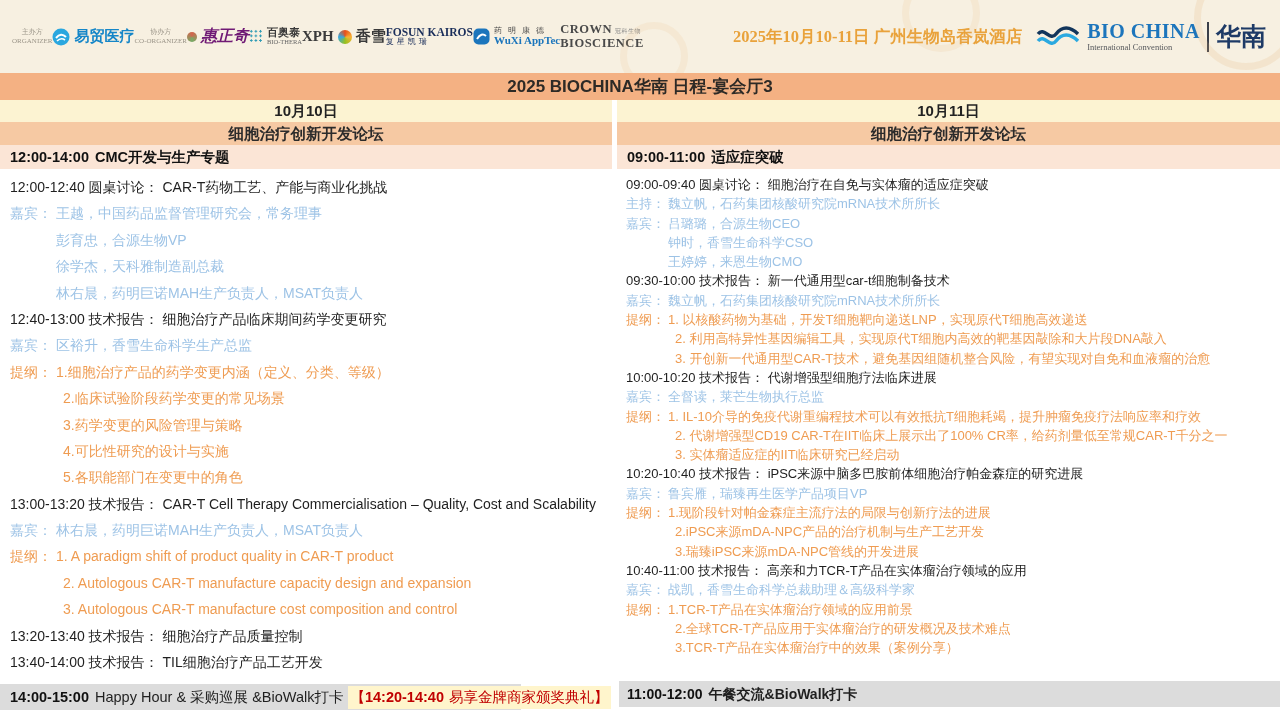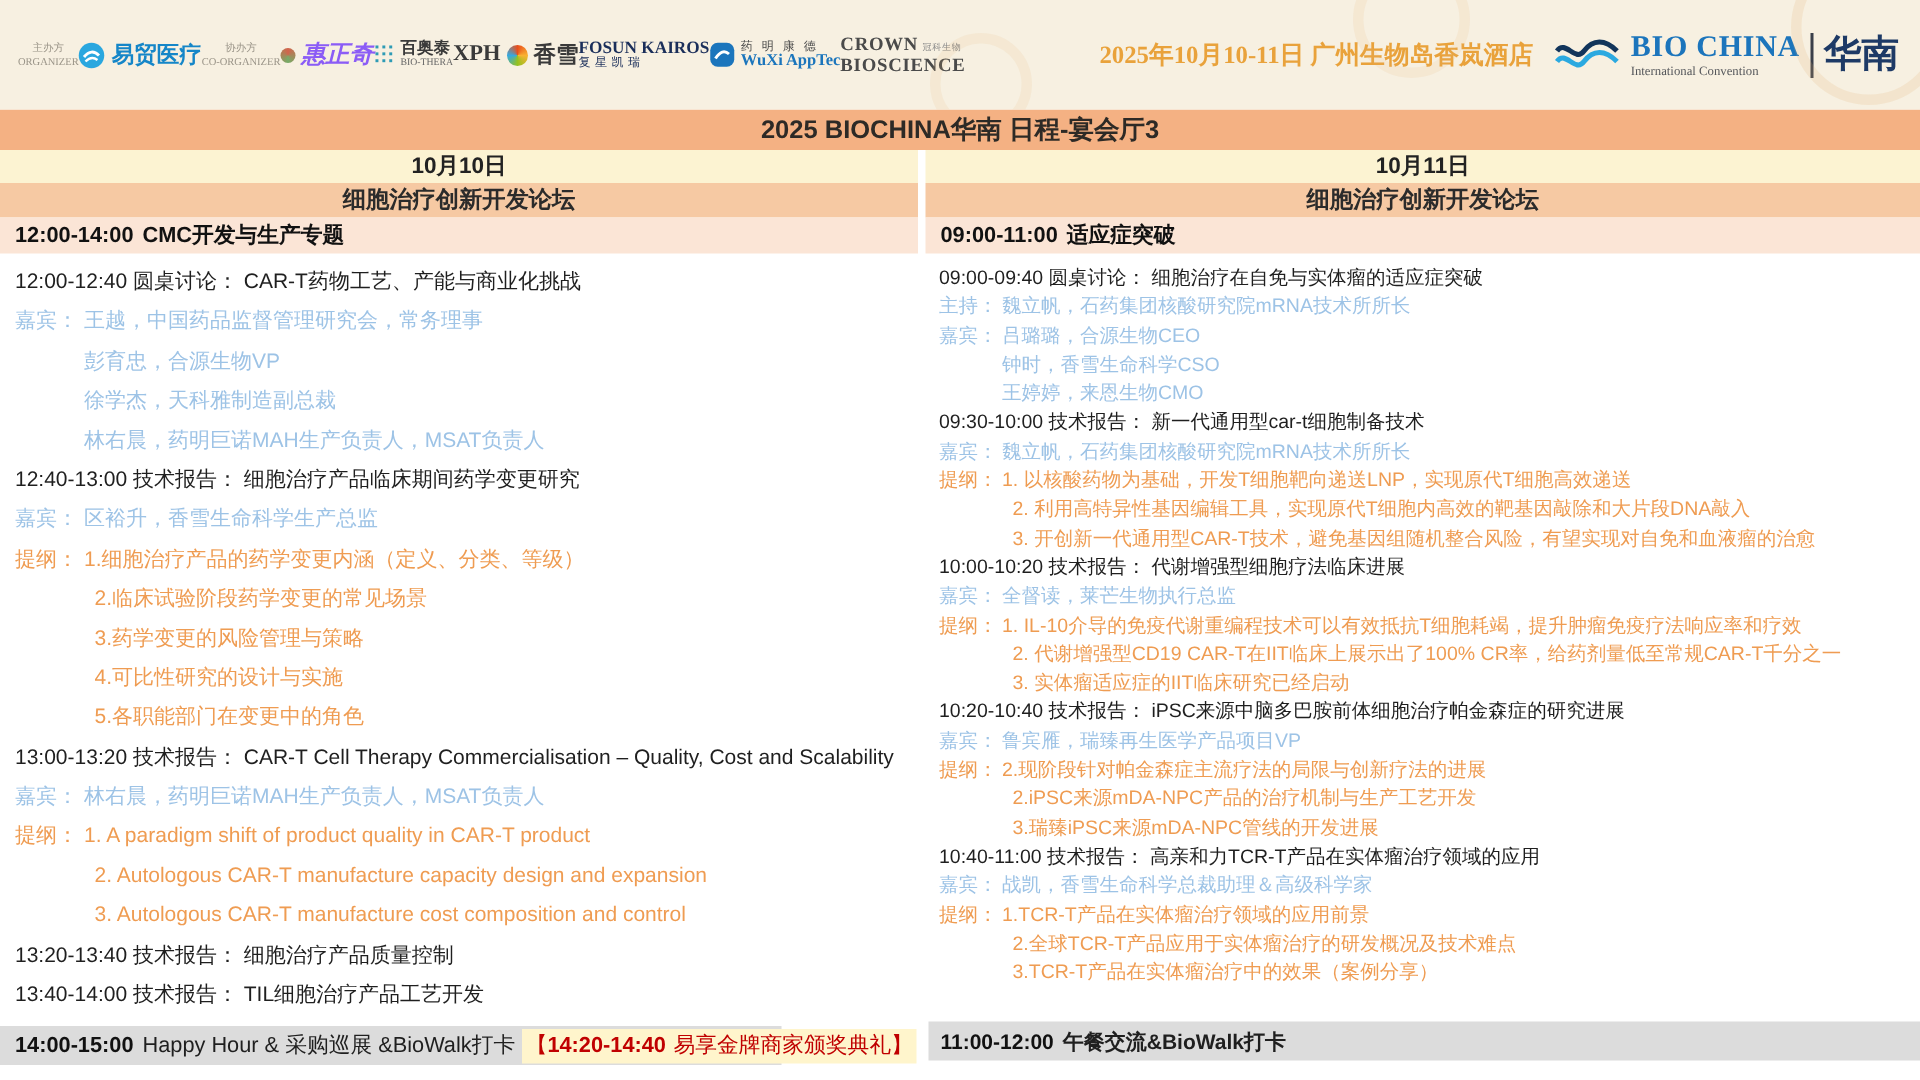--- a/index.html
+++ b/index.html
@@ -9,21 +9,21 @@
   
   .topbar{height:73px;background:#F7F0E1;display:flex;align-items:center;gap:0;
           padding:0 12px;position:relative;overflow:hidden;font-family:Liberation Serif, serif;}
   .swirl{position:absolute;border-radius:50%;border:7px solid rgba(228,178,114,.18);pointer-events:none;}
   .swirl.s1{width:90px;height:90px;right:-18px;top:-34px;}
   .swirl.s2{width:64px;height:64px;right:300px;top:-26px;border-color:rgba(228,178,114,.13);}
   .swirl.s3{width:54px;height:54px;left:620px;top:22px;border-color:rgba(228,178,114,.12);}
   .role{font-size:7px;color:#9a9488;line-height:1.25;text-align:center;flex:none;}
   .logo{display:flex;align-items:center;gap:4px;flex:none;}
   .ebmed-name{font-size:15px;font-weight:bold;color:#1586C8;}
-  .hzq-name{font-size:16px;font-weight:bold;font-style:italic;color:#8b5cf6;}
+  .hzq-name{font-size:16px;font-weight:bold;font-style:italic;color:#701a75;}
   .hzq-mark{width:10px;height:10px;border-radius:50%;
             background:conic-gradient(#CE4A31,#5FA052,#CE4A31);opacity:.85;flex:none;}
   .bio-dots{width:14px;height:14px;flex:none;
             background-image:radial-gradient(#2E9BB5 1.2px,transparent 1.3px);
             background-size:4.6px 4.6px;}
   .stack{display:flex;flex-direction:column;line-height:1.05;}
   .biothera-cn{font-size:11px;font-weight:bold;color:#3a3a3a;}
   .biothera-en{font-size:6.5px;color:#666;}
   .xph-en,.xph-cn{font-size:15px;font-weight:bold;color:#3a3a3a;}
   .xph-ball{width:14px;height:14px;border-radius:50%;flex:none;
@@ -335,21 +335,21 @@
         <div class="line event">
           <span class="time">10:20-10:40</span>
           <span class="txt">&nbsp;技术报告： iPSC来源中脑多巴胺前体细胞治疗帕金森症的研究进展</span>
         </div>
         <div class="line guest">
           <span class="lbl">嘉宾：</span>
           <span class="txt">鲁宾雁，瑞臻再生医学产品项目VP</span>
         </div>
         <div class="line outline">
           <span class="lbl">提纲：</span>
-          <span class="txt">2.现阶段针对帕金森症主流疗法的局限与创新疗法的进展</span>
+          <span class="txt">1.现阶段针对帕金森症主流疗法的局限与创新疗法的进展</span>
         </div>
         <div class="line outline cont">
           <span class="lbl"></span>
           <span class="txt">2.iPSC来源mDA-NPC产品的治疗机制与生产工艺开发</span>
         </div>
         <div class="line outline cont">
           <span class="lbl"></span>
           <span class="txt">3.瑞臻iPSC来源mDA-NPC管线的开发进展</span>
         </div>
         <div class="line event">

